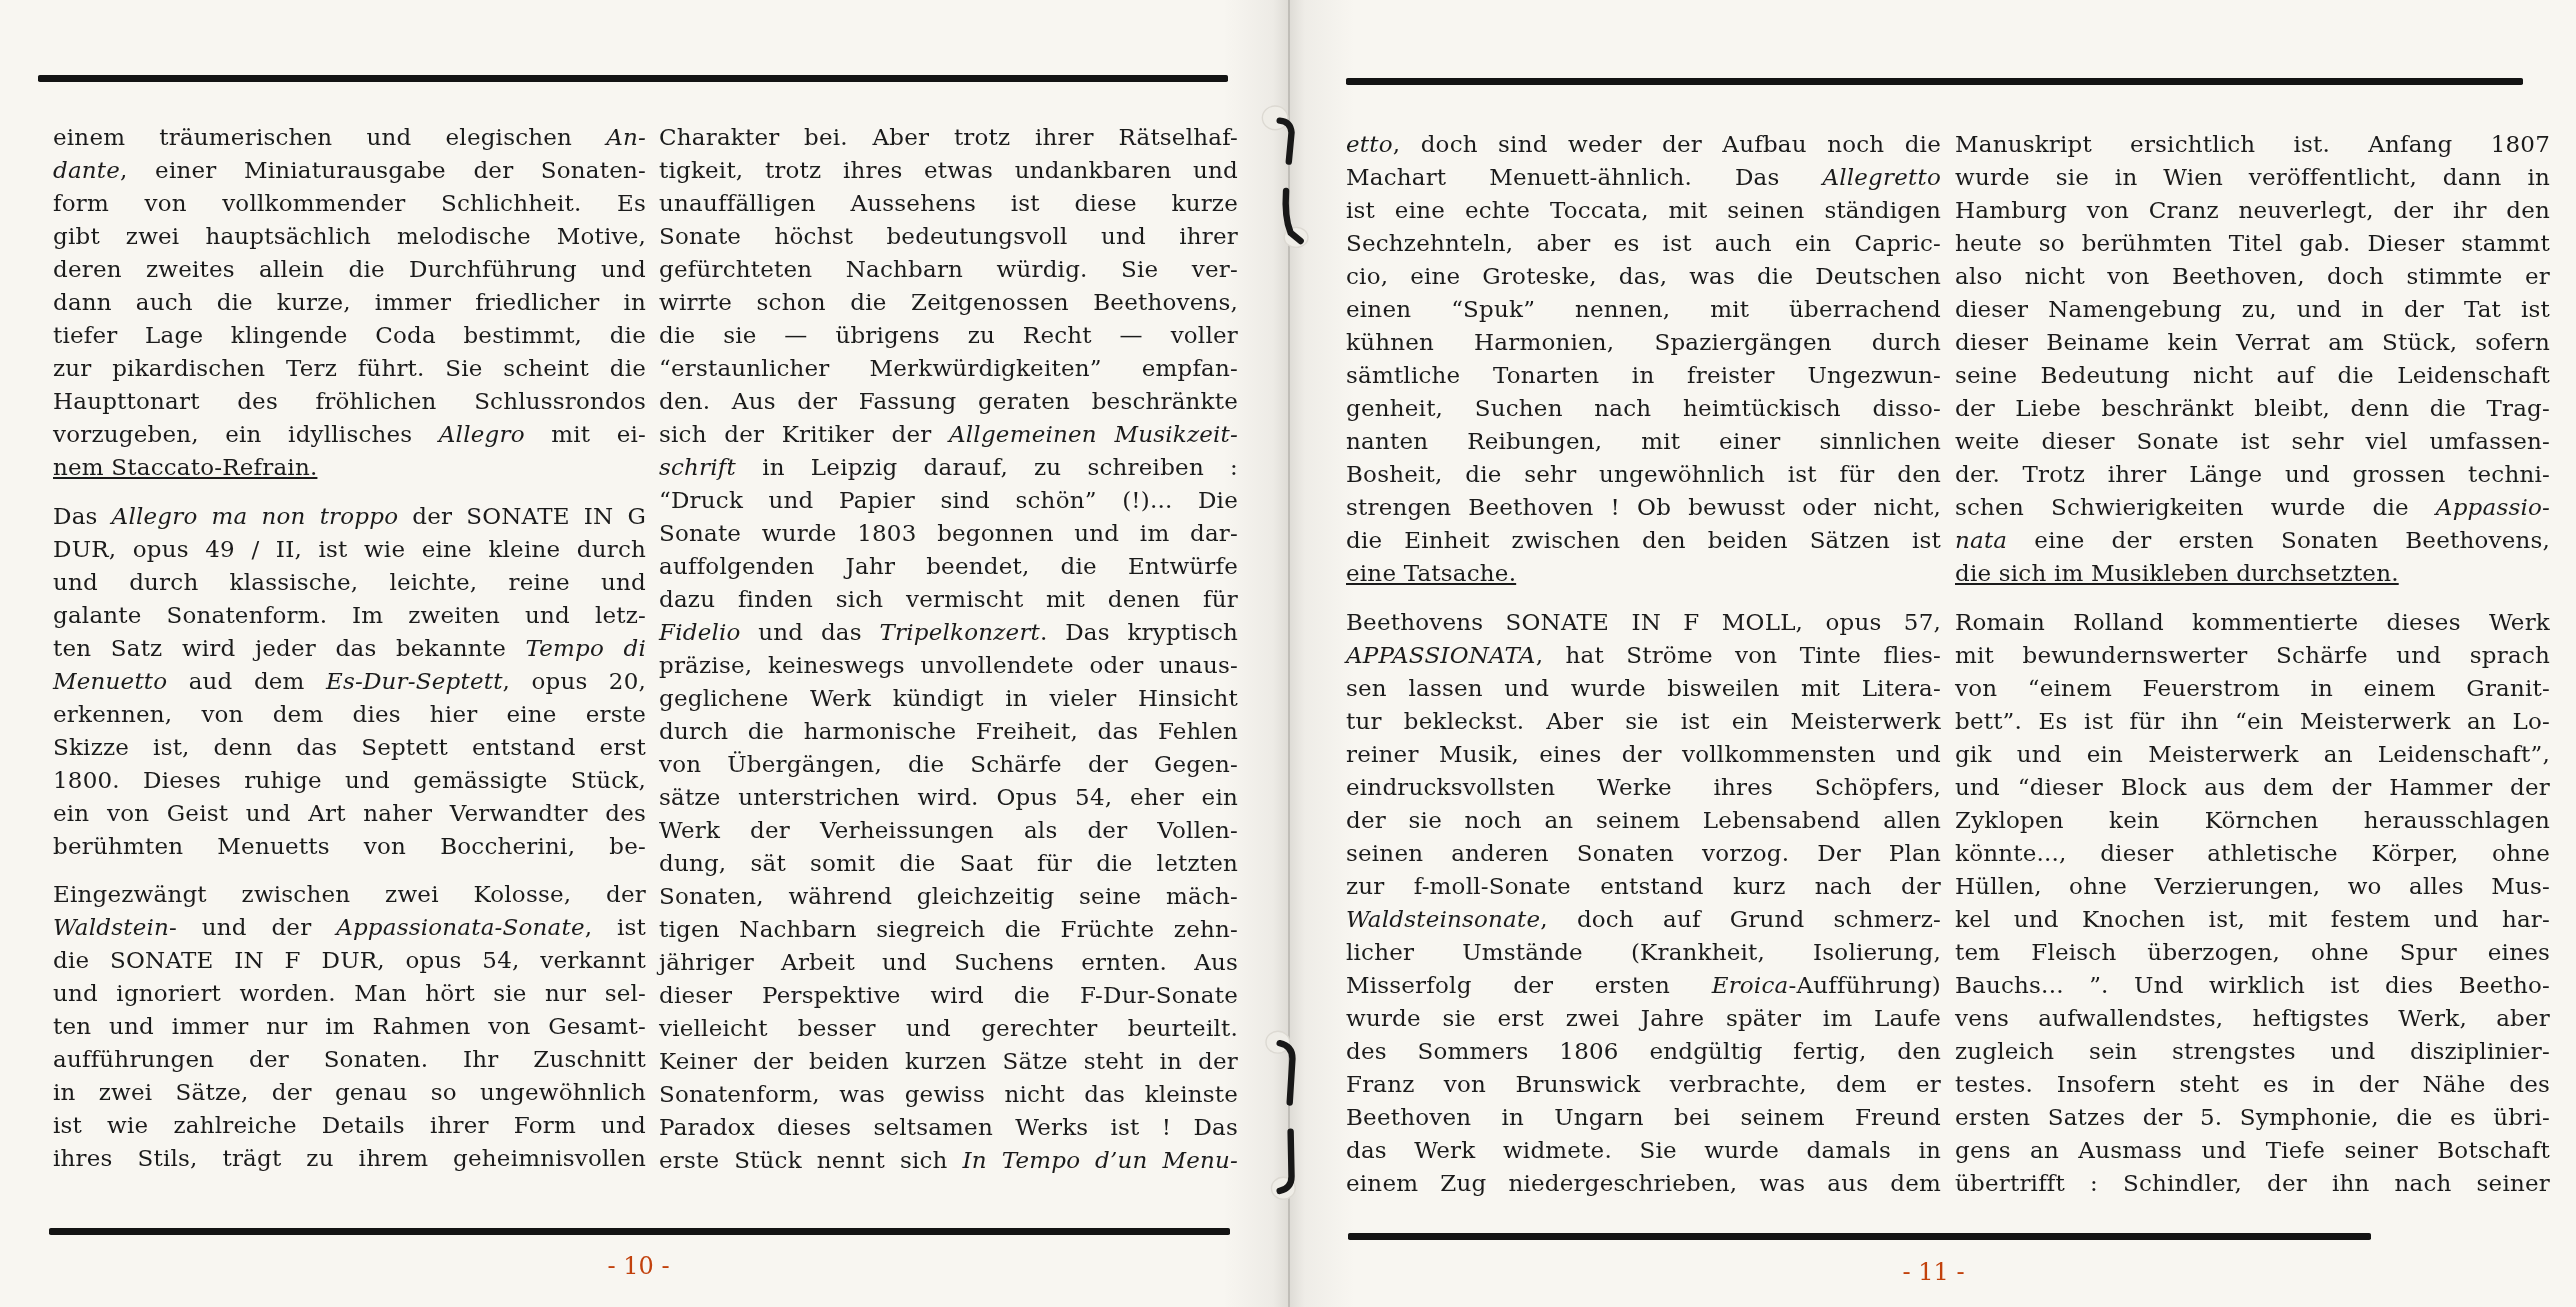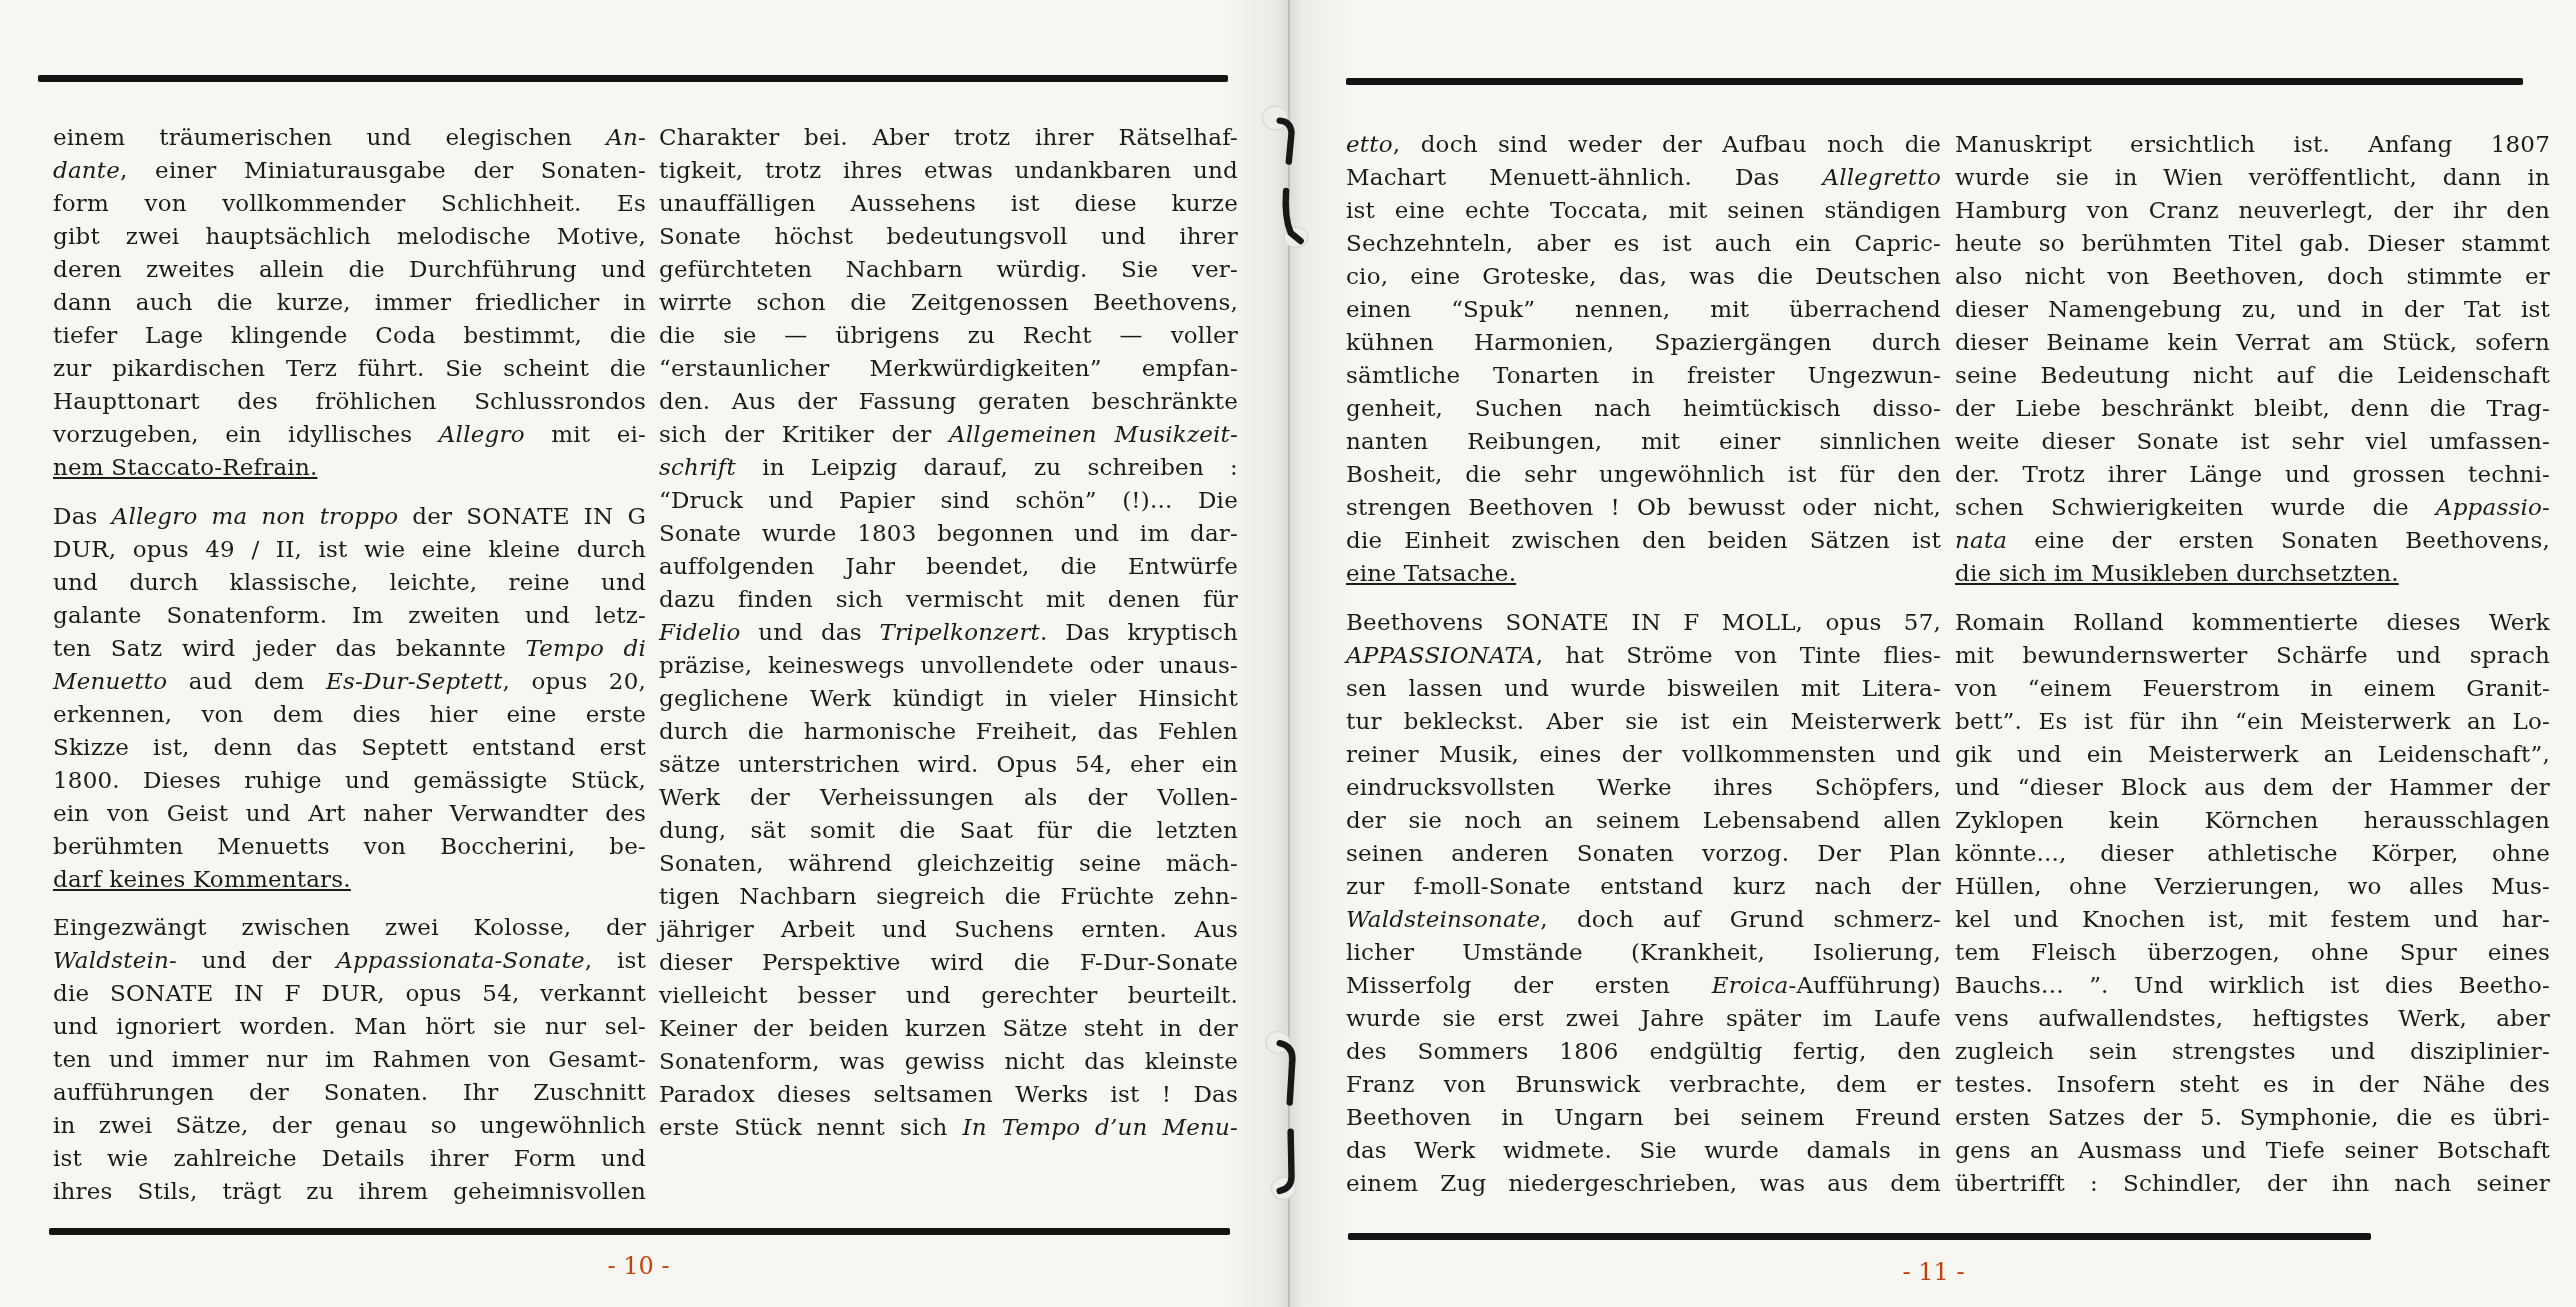--- a/index.html
+++ b/index.html
@@ -107,21 +107,20 @@
           <div class="line"><span>DUR, opus 49 / II, ist wie eine kleine durch</span></div>
           <div class="line"><span>und durch klassische, leichte, reine und</span></div>
           <div class="line"><span>galante Sonatenform. Im zweiten und letz-</span></div>
           <div class="line"><span>ten Satz wird jeder das bekannte </span><i>Tempo di</i></div>
           <div class="line"><i>Menuetto</i><span> aud dem </span><i>Es-Dur-Septett</i><span>, opus 20,</span></div>
           <div class="line"><span>erkennen, von dem dies hier eine erste</span></div>
           <div class="line"><span>Skizze ist, denn das Septett entstand erst</span></div>
           <div class="line"><span>1800. Dieses ruhige und gemässigte Stück,</span></div>
           <div class="line"><span>ein von Geist und Art naher Verwandter des</span></div>
           <div class="line"><span>berühmten Menuetts von Boccherini, be-</span></div>
-          <div class="line end"><span>darf keines Kommentars.</span></div>
         </div>
         <div class="paragraph">
           <div class="line"><span>Eingezwängt zwischen zwei Kolosse, der</span></div>
           <div class="line"><i>Waldstein</i><span>- und der </span><i>Appassionata-Sonate</i><span>, ist</span></div>
           <div class="line"><span>die SONATE IN F DUR, opus 54, verkannt</span></div>
           <div class="line"><span>und ignoriert worden. Man hört sie nur sel-</span></div>
           <div class="line"><span>ten und immer nur im Rahmen von Gesamt-</span></div>
           <div class="line"><span>aufführungen der Sonaten. Ihr Zuschnitt</span></div>
           <div class="line"><span>in zwei Sätze, der genau so ungewöhnlich</span></div>
           <div class="line"><span>ist wie zahlreiche Details ihrer Form und</span></div>
@@ -142,20 +141,21 @@
           <div class="line"><span>sich der Kritiker der </span><i>Allgemeinen Musikzeit-</i></div>
           <div class="line"><i>schrift</i><span> in Leipzig darauf, zu schreiben :</span></div>
           <div class="line"><span>“Druck und Papier sind schön” (!)... Die</span></div>
           <div class="line"><span>Sonate wurde 1803 begonnen und im dar-</span></div>
           <div class="line"><span>auffolgenden Jahr beendet, die Entwürfe</span></div>
           <div class="line"><span>dazu finden sich vermischt mit denen für</span></div>
           <div class="line"><i>Fidelio</i><span> und das </span><i>Tripelkonzert</i><span>. Das kryptisch</span></div>
           <div class="line"><span>präzise, keineswegs unvollendete oder unaus-</span></div>
           <div class="line"><span>geglichene Werk kündigt in vieler Hinsicht</span></div>
           <div class="line"><span>durch die harmonische Freiheit, das Fehlen</span></div>
+          <div class="line"><span>von Übergängen, die Schärfe der Gegen-</span></div>
           <div class="line"><span>sätze unterstrichen wird. Opus 54, eher ein</span></div>
           <div class="line"><span>Werk der Verheissungen als der Vollen-</span></div>
           <div class="line"><span>dung, sät somit die Saat für die letzten</span></div>
           <div class="line"><span>Sonaten, während gleichzeitig seine mäch-</span></div>
           <div class="line"><span>tigen Nachbarn siegreich die Früchte zehn-</span></div>
           <div class="line"><span>jähriger Arbeit und Suchens ernten. Aus</span></div>
           <div class="line"><span>dieser Perspektive wird die F-Dur-Sonate</span></div>
           <div class="line"><span>vielleicht besser und gerechter beurteilt.</span></div>
           <div class="line"><span>Keiner der beiden kurzen Sätze steht in der</span></div>
           <div class="line"><span>Sonatenform, was gewiss nicht das kleinste</span></div>

